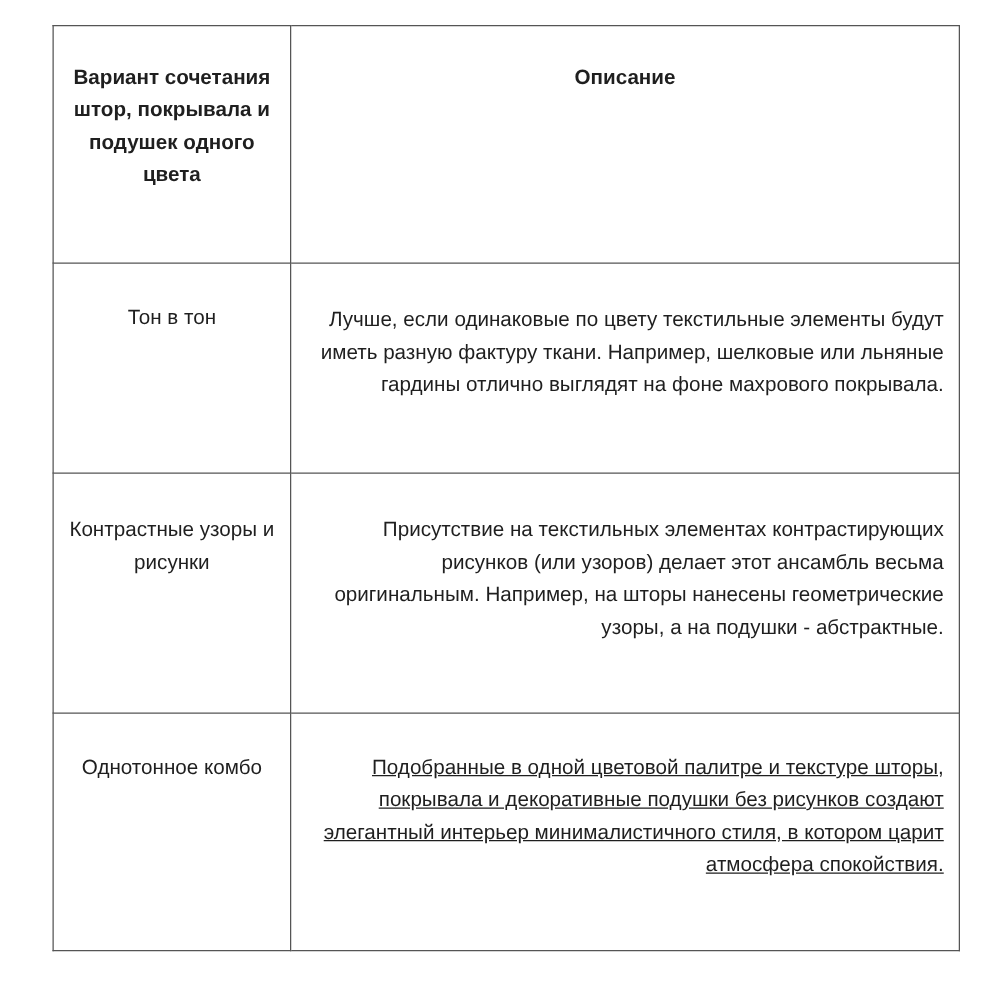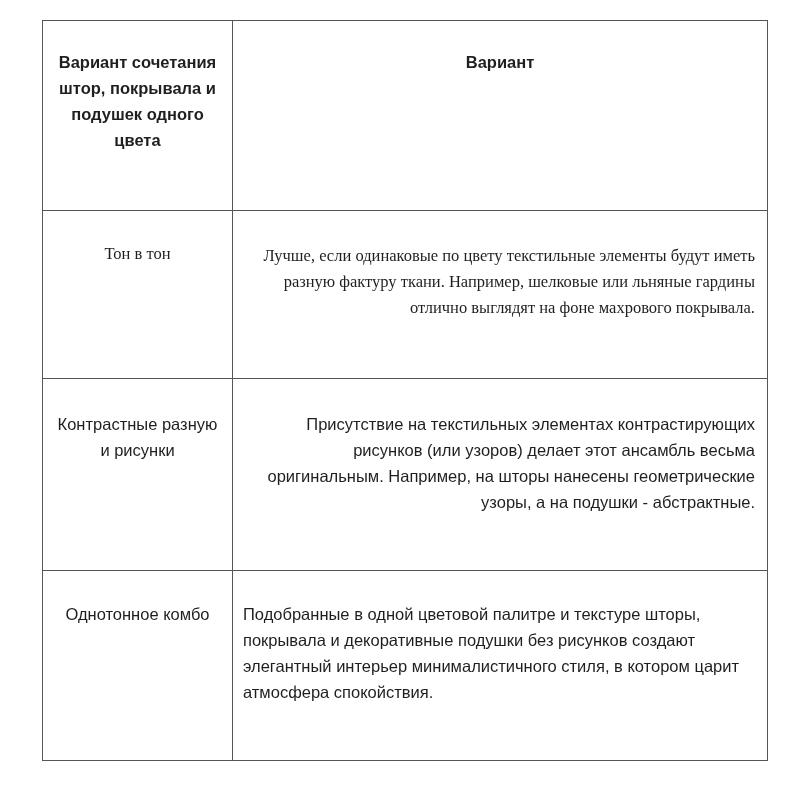--- a/index.html
+++ b/index.html
@@ -30,63 +30,64 @@
       line-height: 26px;
       padding: 0;
     }
     col.c1 { width: 190px; }
     col.c2 { width: 535px; }
     th {
       font-weight: bold;
       text-align: center;
     }
     .h-row { height: 190px; }
-    .r1 { height: 168px; font-family: Liberation Serif, serif; }
+    .r1 { height: 168px; }
     .r2 { height: 192px; }
     .r3 { height: 190px; padding-left: 16px; }
     th.c-left { padding-top: 28px !important; padding-left: 10px !important; padding-right: 10px !important; }
     th.c-right { padding-top: 28px !important; }
     td.variant {
       text-align: center;
       padding-top: 30px !important;
       padding-left: 10px !important;
       padding-right: 10px !important;
     }
     td.desc {
       text-align: right;
       padding-top: 32px !important;
       padding-left: 12px !important;
       padding-right: 12px !important;
     }
     td.desc.left {
-      text-align: left;
+      text-align: right;
       padding-left: 10px !important;
+      text-decoration: underline;
     }
     .r2 td.variant, .r2 td.desc { padding-top: 32px !important; }
     .r3 td.variant, .r3 td.desc { padding-top: 30px !important; }
   </style>
 </head>
 <body>
 
 <table class="doc-table">
   <colgroup>
     <col class="c1">
     <col class="c2">
   </colgroup>
   <tbody>
       <tr class="h-row">
     <th class="c-left">Вариант сочетания штор, покрывала и подушек одного цвета</th>
-    <th class="c-right">Вариант</th>
+    <th class="c-right">Описание</th>
   </tr>
   <tr class="r1">
     <td class="variant">Тон в тон</td>
     <td class="desc">Лучше, если одинаковые по цвету текстильные элементы будут иметь разную фактуру ткани. Например, шелковые или льняные гардины отлично выглядят на фоне махрового покрывала.</td>
   </tr>
   <tr class="r2">
-    <td class="variant">Контрастные разную и рисунки</td>
+    <td class="variant">Контрастные узоры и рисунки</td>
     <td class="desc">Присутствие на текстильных элементах контрастирующих рисунков (или узоров) делает этот ансамбль весьма оригинальным. Например, на шторы нанесены геометрические узоры, а на подушки - абстрактные.</td>
   </tr>
   <tr class="r3">
     <td class="variant">Однотонное комбо</td>
     <td class="desc left">Подобранные в одной цветовой палитре и текстуре шторы, покрывала и декоративные подушки без рисунков создают элегантный интерьер минималистичного стиля, в котором царит атмосфера спокойствия.</td>
   </tr>
 </tbody>
   </table>
 
 </body></html>

